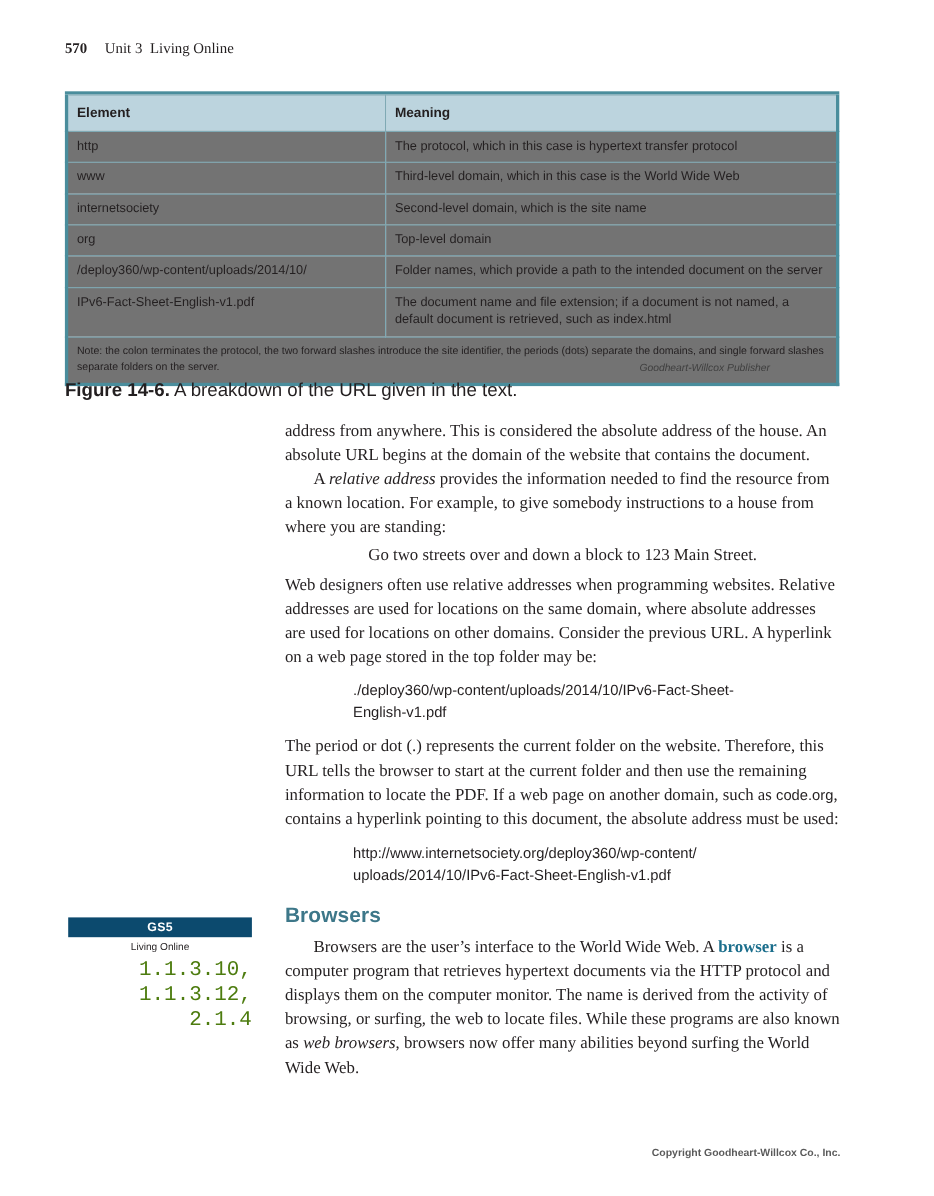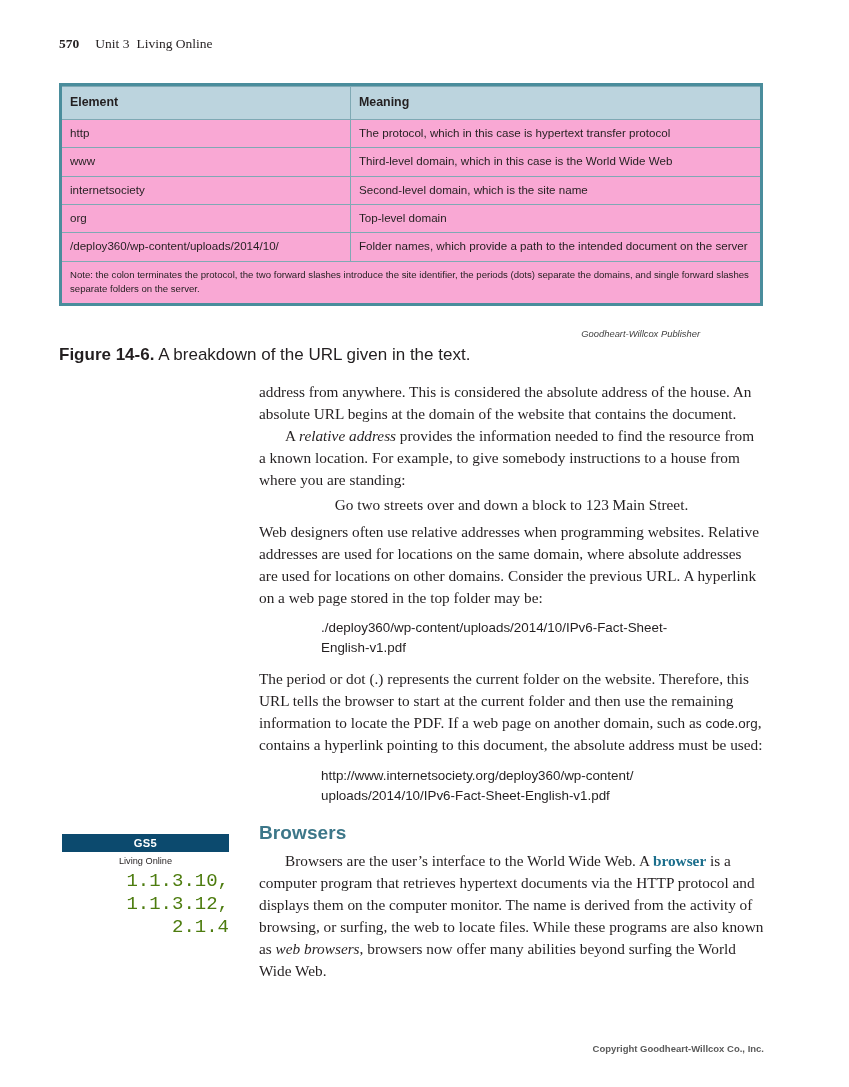--- a/index.html
+++ b/index.html
@@ -66,21 +66,21 @@
     color: #231f20;
   }
   .url-table thead th {
     background: #bcd4de;
     font-weight: bold;
     font-size: 12.4px;
     padding-top: 7px;
     padding-bottom: 7px;
   }
   .url-table tbody td {
-    background: #f9a8d4;
+    background: #737373;
   }
   .col-element { width: 272px; }
 
   .table-note td {
     background: #f5f4ef;
     font-size: 9.6px;
     line-height: 1.45;
     padding: 6px 8px 7px 8px;
     border-left: none;
     border-right: none;
@@ -235,20 +235,24 @@
         <td>Second-level domain, which is the site name</td>
       </tr>
       <tr>
         <td>org</td>
         <td>Top-level domain</td>
       </tr>
       <tr>
         <td>/deploy360/wp-content/uploads/2014/10/</td>
         <td>Folder names, which provide a path to the intended document on the server</td>
       </tr>
+      <tr>
+        <td>IPv6-Fact-Sheet-English-v1.pdf</td>
+        <td>The document name and file extension; if a document is not named, a default document is retrieved, such as index.html</td>
+      </tr>
       <tr class="table-note">
         <td colspan="2">Note: the colon terminates the protocol, the two forward slashes introduce the site identifier, the periods (dots) separate the domains, and single forward slashes separate folders on the server.</td>
       </tr>
     </tbody>
   </table>
 </div>
 
 <div class="figure-credit">Goodheart-Willcox Publisher</div>
 
 <div class="figure-caption">

